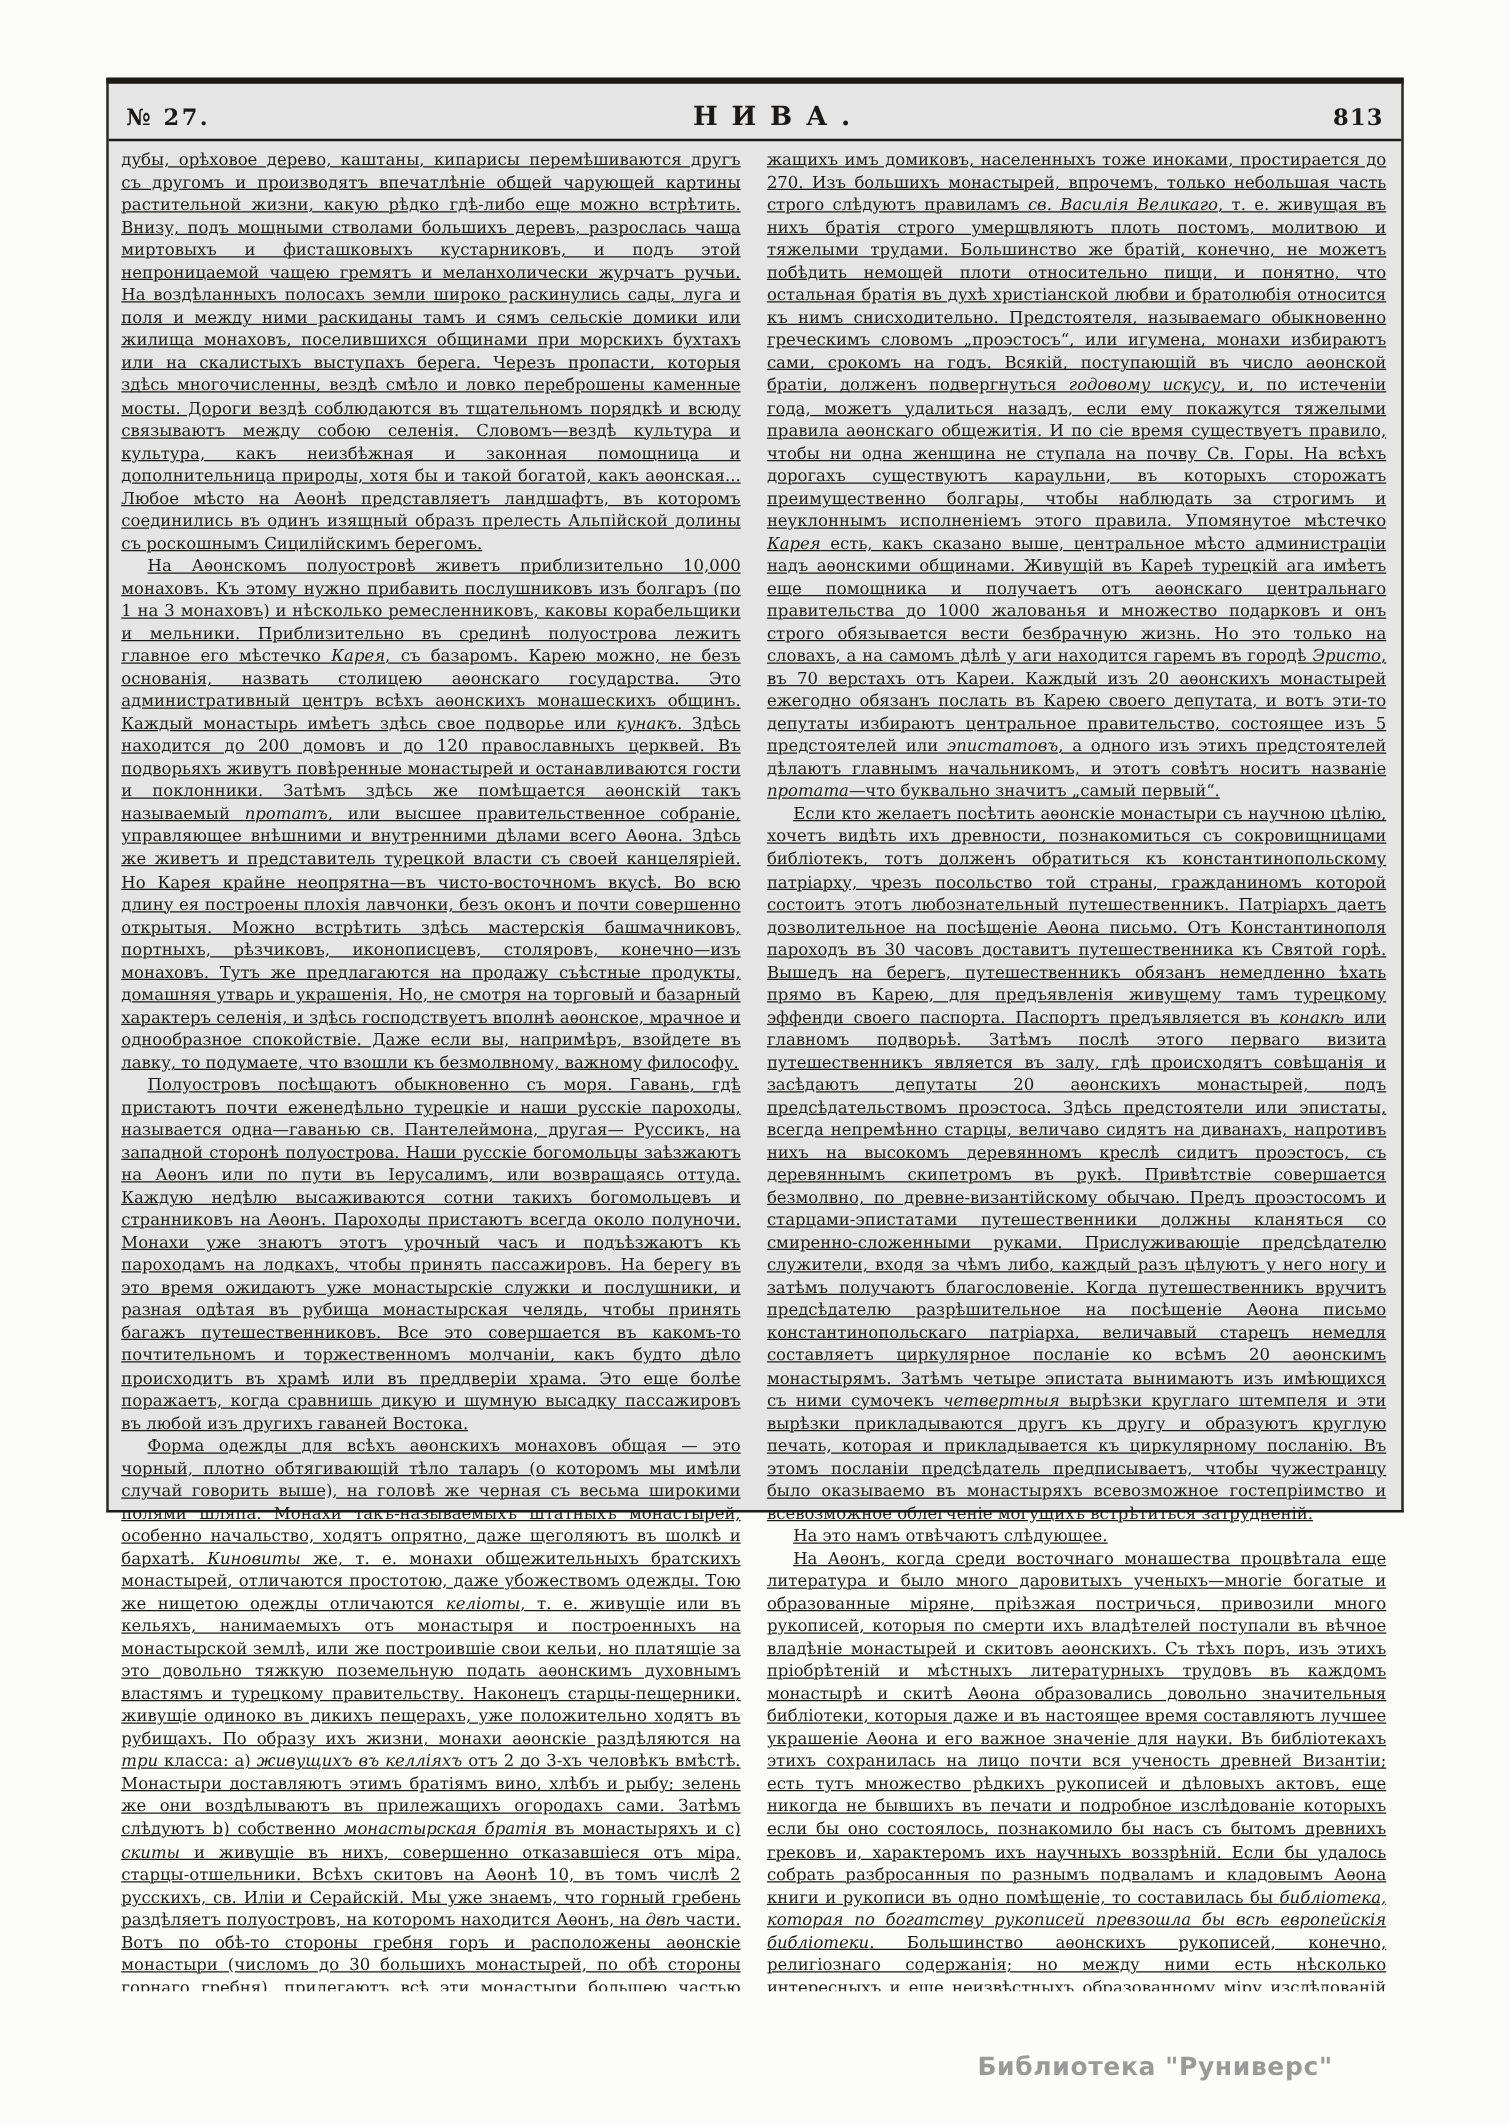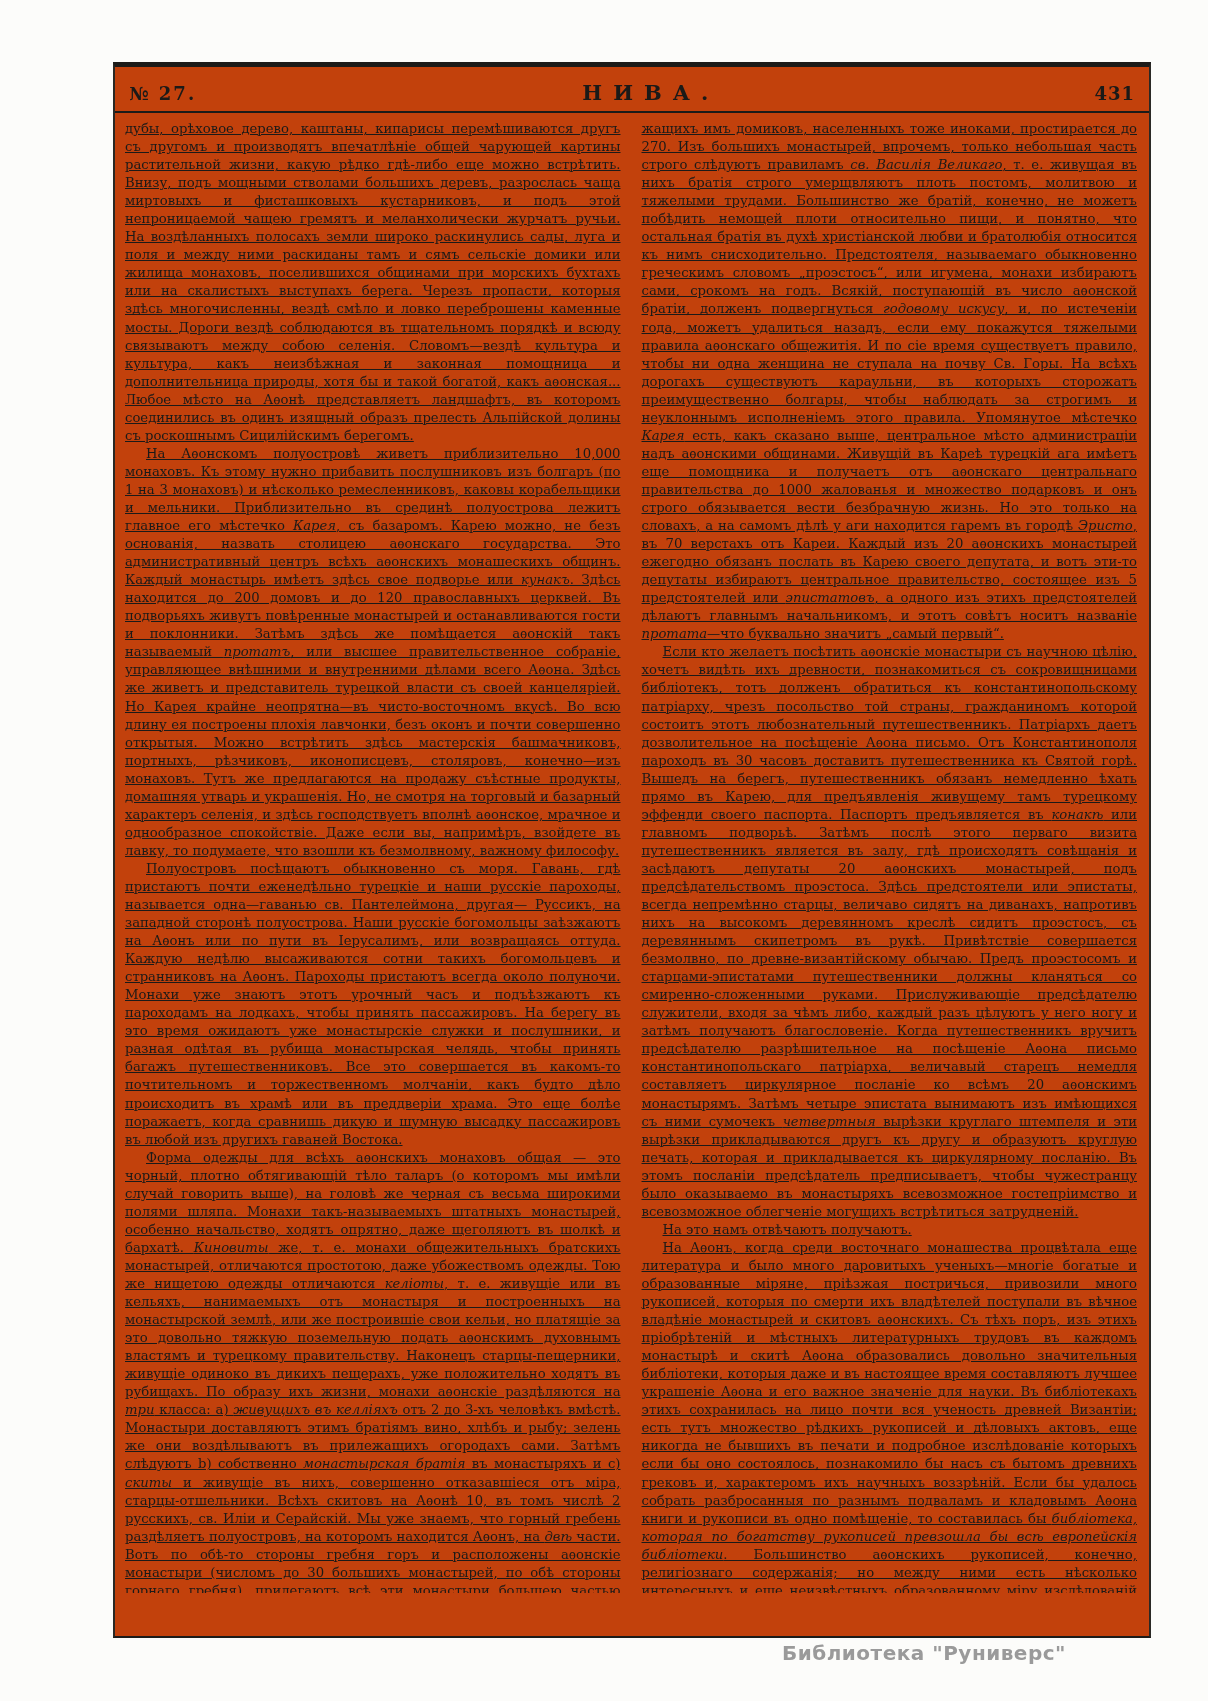--- a/index.html
+++ b/index.html
@@ -6,28 +6,27 @@
   .scan{
     position:relative;
     width:1208px;height:1701px;
     background:#fcfcfa;
     font-family:"DejaVu Serif","Liberation Serif",serif;
     color:#1b1a18;
     overflow:hidden;
   }
   .frame{
     position:absolute;left:85px;top:62px;
-    width:1038px;height:1576px;
+    width:1038px;height:1148px;
     border-top:5px solid #1c1b19;
     border-left:2px solid #2a2925;
     border-right:2px solid #2a2925;
     border-bottom:2px solid #1c1b19;
     box-sizing:border-box;
-    background:#c2410c;
-    margin-left:28px;
+    background:#e5e5e5;
   }
   .header{
     display:flex;justify-content:space-between;align-items:baseline;
     padding:13px 14px 6px 14px;
     border-bottom:2px solid #1c1b19;
     font-size:18px;font-weight:700;
   }
   .issue{letter-spacing:2px;}
   .masthead{
     font-size:21px;font-weight:700;letter-spacing:11px;
@@ -59,31 +58,31 @@
   .watermark span{position:relative;left:320px;}
 </style>
 </head>
 <body>
 
 <div class="scan">
   <div class="frame">
     <div class="header">
       <span class="issue">№ 27.</span>
       <span class="masthead">НИВА.</span>
-      <span class="pagenum">431</span>
+      <span class="pagenum">813</span>
     </div>
     <div class="cols">
       <div class="col" id="col-left">
           <p><span>дубы, орѣховое дерево, каштаны, кипарисы перемѣшиваются другъ съ другомъ и производятъ впечатлѣніе общей чарующей картины растительной жизни, какую рѣдко гдѣ-либо еще можно встрѣтить. Внизу, подъ мощными стволами большихъ деревъ, разрослась чаща миртовыхъ и фисташковыхъ кустарниковъ, и подъ этой непроницаемой чащею гремятъ и меланхолически журчатъ ручьи. На воздѣланныхъ полосахъ земли широко раскинулись сады, луга и поля и между ними раскиданы тамъ и сямъ сельскіе домики или жилища монаховъ, поселившихся общинами при морскихъ бухтахъ или на скалистыхъ выступахъ берега. Черезъ пропасти, которыя здѣсь многочисленны, вездѣ смѣло и ловко переброшены каменные мосты. Дороги вездѣ соблюдаются въ тщательномъ порядкѣ и всюду связываютъ между собою селенія. Словомъ—вездѣ культура и культура, какъ неизбѣжная и законная помощница и дополнительница природы, хотя бы и такой богатой, какъ аѳонская... Любое мѣсто на Аѳонѣ представляетъ ландшафтъ, въ которомъ соединились въ одинъ изящный образъ прелесть Альпійской долины съ роскошнымъ Сицилійскимъ берегомъ.</span></p>
           <p class="ind"><span>На Аѳонскомъ полуостровѣ живетъ приблизительно 10,000 монаховъ. Къ этому нужно прибавить послушниковъ изъ болгаръ (по 1 на 3 монаховъ) и нѣсколько ремесленниковъ, каковы корабельщики и мельники. Приблизительно въ срединѣ полуострова лежитъ главное его мѣстечко </span><span class="it">Карея</span><span>, съ базаромъ. Карею можно, не безъ основанія, назвать столицею аѳонскаго государства. Это административный центръ всѣхъ аѳонскихъ монашескихъ общинъ. Каждый монастырь имѣетъ здѣсь свое подворье или </span><span class="it">кунакъ</span><span>. Здѣсь находится до 200 домовъ и до 120 православныхъ церквей. Въ подворьяхъ живутъ повѣренные монастырей и останавливаются гости и поклонники. Затѣмъ здѣсь же помѣщается аѳонскій такъ называемый </span><span class="it">протатъ</span><span>, или высшее правительственное собраніе, управляющее внѣшними и внутренними дѣлами всего Аѳона. Здѣсь же живетъ и представитель турецкой власти съ своей канцеляріей. Но Карея крайне неопрятна—въ чисто-восточномъ вкусѣ. Во всю длину ея построены плохія лавчонки, безъ оконъ и почти совершенно открытыя. Можно встрѣтить здѣсь мастерскія башмачниковъ, портныхъ, рѣзчиковъ, иконописцевъ, столяровъ, конечно—изъ монаховъ. Тутъ же предлагаются на продажу съѣстные продукты, домашняя утварь и украшенія. Но, не смотря на торговый и базарный характеръ селенія, и здѣсь господствуетъ вполнѣ аѳонское, мрачное и однообразное спокойствіе. Даже если вы, напримѣръ, взойдете въ лавку, то подумаете, что взошли къ безмолвному, важному философу.</span></p>
           <p class="ind"><span>Полуостровъ посѣщаютъ обыкновенно съ моря. Гавань, гдѣ пристаютъ почти еженедѣльно турецкіе и наши русскіе пароходы, называется одна—гаванью св. Пантелеймона, другая— Руссикъ, на западной сторонѣ полуострова. Наши русскіе богомольцы заѣзжаютъ на Аѳонъ или по пути въ Іерусалимъ, или возвращаясь оттуда. Каждую недѣлю высаживаются сотни такихъ богомольцевъ и странниковъ на Аѳонъ. Пароходы пристаютъ всегда около полуночи. Монахи уже знаютъ этотъ урочный часъ и подъѣзжаютъ къ пароходамъ на лодкахъ, чтобы принять пассажировъ. На берегу въ это время ожидаютъ уже монастырскіе служки и послушники, и разная одѣтая въ рубища монастырская челядь, чтобы принять багажъ путешественниковъ. Все это совершается въ какомъ-то почтительномъ и торжественномъ молчаніи, какъ будто дѣло происходитъ въ храмѣ или въ преддверіи храма. Это еще болѣе поражаетъ, когда сравнишь дикую и шумную высадку пассажировъ въ любой изъ другихъ гаваней Востока.</span></p>
           <p class="ind"><span>Форма одежды для всѣхъ аѳонскихъ монаховъ общая — это чорный, плотно обтягивающій тѣло таларъ (о которомъ мы имѣли случай говорить выше), на головѣ же черная съ весьма широкими полями шляпа. Монахи такъ-называемыхъ штатныхъ монастырей, особенно начальство, ходятъ опрятно, даже щеголяютъ въ шолкѣ и бархатѣ. </span><span class="it">Киновиты</span><span> же, т. е. монахи общежительныхъ братскихъ монастырей, отличаются простотою, даже убожествомъ одежды. Тою же нищетою одежды отличаются </span><span class="it">келіоты</span><span>, т. е. живущіе или въ кельяхъ, нанимаемыхъ отъ монастыря и построенныхъ на монастырской землѣ, или же построившіе свои кельи, но платящіе за это довольно тяжкую поземельную подать аѳонскимъ духовнымъ властямъ и турецкому правительству. Наконецъ старцы-пещерники, живущіе одиноко въ дикихъ пещерахъ, уже положительно ходятъ въ рубищахъ. По образу ихъ жизни, монахи аѳонскіе раздѣляются на </span><span class="it">три</span><span> класса: а) </span><span class="it">живущихъ въ келліяхъ</span><span> отъ 2 до 3-хъ человѣкъ вмѣстѣ. Монастыри доставляютъ этимъ братіямъ вино, хлѣбъ и рыбу; зелень же они воздѣлываютъ въ прилежащихъ огородахъ сами. Затѣмъ слѣдуютъ b) собственно </span><span class="it">монастырская братія</span><span> въ монастыряхъ и с) </span><span class="it">скиты</span><span> и живущіе въ нихъ, совершенно отказавшіеся отъ міра, старцы-отшельники. Всѣхъ скитовъ на Аѳонѣ 10, въ томъ числѣ 2 русскихъ, св. Иліи и Серайскій. Мы уже знаемъ, что горный гребень раздѣляетъ полуостровъ, на которомъ находится Аѳонъ, на </span><span class="it">двѣ</span><span> части. Вотъ по обѣ-то стороны гребня горъ и расположены аѳонскіе монастыри (числомъ до 30 большихъ монастырей, по обѣ стороны горнаго гребня), прилегаютъ всѣ эти монастыри большею частью весьма близко къ морю. Число же отдѣльныхъ скитовъ и келлій, а также монастырскихъ угодій и принадле-</span></p>
         </div>
       <div class="col" id="col-right">
           <p><span>жащихъ имъ домиковъ, населенныхъ тоже иноками, простирается до 270. Изъ большихъ монастырей, впрочемъ, только небольшая часть строго слѣдуютъ правиламъ </span><span class="it">св. Василія Великаго</span><span>, т. е. живущая въ нихъ братія строго умерщвляютъ плоть постомъ, молитвою и тяжелыми трудами. Большинство же братій, конечно, не можетъ побѣдить немощей плоти относительно пищи, и понятно, что остальная братія въ духѣ христіанской любви и братолюбія относится къ нимъ снисходительно. Предстоятеля, называемаго обыкновенно греческимъ словомъ „проэстосъ“, или игумена, монахи избираютъ сами, срокомъ на годъ. Всякій, поступающій въ число аѳонской братіи, долженъ подвергнуться </span><span class="it">годовому искусу</span><span>, и, по истеченіи года, можетъ удалиться назадъ, если ему покажутся тяжелыми правила аѳонскаго общежитія. И по сіе время существуетъ правило, чтобы ни одна женщина не ступала на почву Св. Горы. На всѣхъ дорогахъ существуютъ караульни, въ которыхъ сторожатъ преимущественно болгары, чтобы наблюдать за строгимъ и неуклоннымъ исполненіемъ этого правила. Упомянутое мѣстечко </span><span class="it">Карея</span><span> есть, какъ сказано выше, центральное мѣсто администраціи надъ аѳонскими общинами. Живущій въ Кареѣ турецкій ага имѣетъ еще помощника и получаетъ отъ аѳонскаго центральнаго правительства до 1000 жалованья и множество подарковъ и онъ строго обязывается вести безбрачную жизнь. Но это только на словахъ, а на самомъ дѣлѣ у аги находится гаремъ въ городѣ </span><span class="it">Эристо</span><span>, въ 70 верстахъ отъ Кареи. Каждый изъ 20 аѳонскихъ монастырей ежегодно обязанъ послать въ Карею своего депутата, и вотъ эти-то депутаты избираютъ центральное правительство, состоящее изъ 5 предстоятелей или </span><span class="it">эпистатовъ</span><span>, а одного изъ этихъ предстоятелей дѣлаютъ главнымъ начальникомъ, и этотъ совѣтъ носитъ названіе </span><span class="it">протата</span><span>—что буквально значитъ „самый первый“.</span></p>
           <p class="ind"><span>Если кто желаетъ посѣтить аѳонскіе монастыри съ научною цѣлію, хочетъ видѣть ихъ древности, познакомиться съ сокровищницами библіотекъ, тотъ долженъ обратиться къ константинопольскому патріарху, чрезъ посольство той страны, гражданиномъ которой состоитъ этотъ любознательный путешественникъ. Патріархъ даетъ дозволительное на посѣщеніе Аѳона письмо. Отъ Константинополя пароходъ въ 30 часовъ доставитъ путешественника къ Святой горѣ. Вышедъ на берегъ, путешественникъ обязанъ немедленно ѣхать прямо въ Карею, для предъявленія живущему тамъ турецкому эффенди своего паспорта. Паспортъ предъявляется въ </span><span class="it">конакѣ</span><span> или главномъ подворьѣ. Затѣмъ послѣ этого перваго визита путешественникъ является въ залу, гдѣ происходятъ совѣщанія и засѣдаютъ депутаты 20 аѳонскихъ монастырей, подъ предсѣдательствомъ проэстоса. Здѣсь предстоятели или эпистаты, всегда непремѣнно старцы, величаво сидятъ на диванахъ, напротивъ нихъ на высокомъ деревянномъ креслѣ сидитъ проэстосъ, съ деревяннымъ скипетромъ въ рукѣ. Привѣтствіе совершается безмолвно, по древне-византійскому обычаю. Предъ проэстосомъ и старцами-эпистатами путешественники должны кланяться со смиренно-сложенными руками. Прислуживающіе предсѣдателю служители, входя за чѣмъ либо, каждый разъ цѣлуютъ у него ногу и затѣмъ получаютъ благословеніе. Когда путешественникъ вручитъ предсѣдателю разрѣшительное на посѣщеніе Аѳона письмо константинопольскаго патріарха, величавый старецъ немедля составляетъ циркулярное посланіе ко всѣмъ 20 аѳонскимъ монастырямъ. Затѣмъ четыре эпистата вынимаютъ изъ имѣющихся съ ними сумочекъ </span><span class="it">четвертныя</span><span> вырѣзки круглаго штемпеля и эти вырѣзки прикладываются другъ къ другу и образуютъ круглую печать, которая и прикладывается къ циркулярному посланію. Въ этомъ посланіи предсѣдатель предписываетъ, чтобы чужестранцу было оказываемо въ монастыряхъ всевозможное гостепріимство и всевозможное облегченіе могущихъ встрѣтиться затрудненій.</span></p>
-          <p class="ind"><span>На это намъ отвѣчаютъ получаютъ.</span></p>
+          <p class="ind"><span>На это намъ отвѣчаютъ слѣдующее.</span></p>
           <p class="ind"><span>На Аѳонъ, когда среди восточнаго монашества процвѣтала еще литература и было много даровитыхъ ученыхъ—многіе богатые и образованные міряне, пріѣзжая постричься, привозили много рукописей, которыя по смерти ихъ владѣтелей поступали въ вѣчное владѣніе монастырей и скитовъ аѳонскихъ. Съ тѣхъ поръ, изъ этихъ пріобрѣтеній и мѣстныхъ литературныхъ трудовъ въ каждомъ монастырѣ и скитѣ Аѳона образовались довольно значительныя библіотеки, которыя даже и въ настоящее время составляютъ лучшее украшеніе Аѳона и его важное значеніе для науки. Въ библіотекахъ этихъ сохранилась на лицо почти вся ученость древней Византіи; есть тутъ множество рѣдкихъ рукописей и дѣловыхъ актовъ, еще никогда не бывшихъ въ печати и подробное изслѣдованіе которыхъ если бы оно состоялось, познакомило бы насъ съ бытомъ древнихъ грековъ и, характеромъ ихъ научныхъ воззрѣній. Если бы удалось собрать разбросанныя по разнымъ подваламъ и кладовымъ Аѳона книги и рукописи въ одно помѣщеніе, то составилась бы </span><span class="it">библіотека, которая по богатству рукописей превзошла бы всѣ европейскія библіотеки</span><span>. Большинство аѳонскихъ рукописей, конечно, религіознаго содержанія; но между ними есть нѣсколько интересныхъ и еще неизвѣстныхъ образованному міру изслѣдованій по части свѣтскихъ наукъ и искусствъ. Архимандритъ Пор-</span></p>
         </div>
     </div>
   </div>
   <div class="watermark"><span>Библиотека "Руниверс"</span></div>
 </div>
 
 </body></html>

